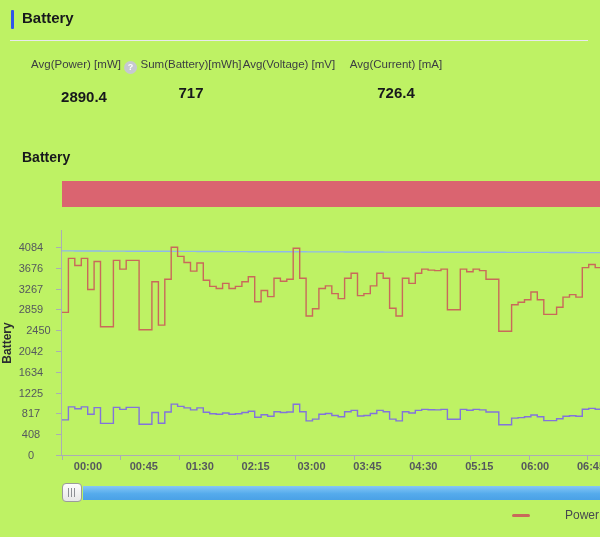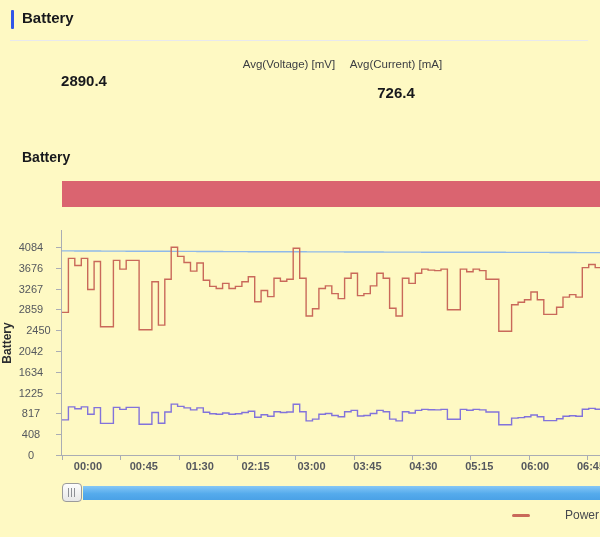--- a/index.html
+++ b/index.html
@@ -1,18 +1,18 @@
 <!DOCTYPE html>
 <html><head>
 <meta charset="utf-8">
 <style>
   * { margin:0; padding:0; box-sizing:border-box; }
   html,body { width:600px; height:537px; overflow:hidden; background:#fff;
               font-family:"Liberation Sans", sans-serif; }
-  #app { position:relative; width:600px; height:537px; background:#fef9c3; }
+  #app { position:relative; width:600px; height:537px; background:#bef264; }
 
   
   .hdr { position:absolute; left:0; top:9px; height:22px; display:flex; align-items:center; }
   .hdr-accent { position:absolute; left:11px; top:1px; width:3px; height:19px; background:#3156e8; border-radius:1px; }
   .hdr-title { position:absolute; left:22px; top:0; font-size:15px; font-weight:bold; color:#17181c; white-space:nowrap; }
   .divider { position:absolute; left:10px; right:12px; top:40px; height:1px; background:#e8e9ee; }
 
   
   .stat { position:absolute; top:58px; transform:translateX(-50%); text-align:center; }
   .stat-label { font-size:11.5px; color:#3b3d42; white-space:nowrap; }
@@ -56,21 +56,26 @@
 
 <div id="app">
 
   <div class="hdr">
     <div class="hdr-accent"></div>
     <div class="hdr-title">Battery</div>
   </div>
   <div class="divider"></div>
 
   <div class="stat" style="left:84px">
+    <div class="stat-label"><span>Avg(Power) [mW]</span><span class="help">?</span></div>
     <div class="stat-value">2890.4</div>
+  </div>
+  <div class="stat" style="left:191px">
+    <div class="stat-label">Sum(Battery)[mWh]</div>
+    <div class="stat-value">717</div>
   </div>
   <div class="stat" style="left:289px">
     <div class="stat-label">Avg(Voltage) [mV]</div>
   </div>
   <div class="stat" style="left:396px">
     <div class="stat-label">Avg(Current) [mA]</div>
     <div class="stat-value">726.4</div>
   </div>
 
   <div class="chart-title">Battery</div>

